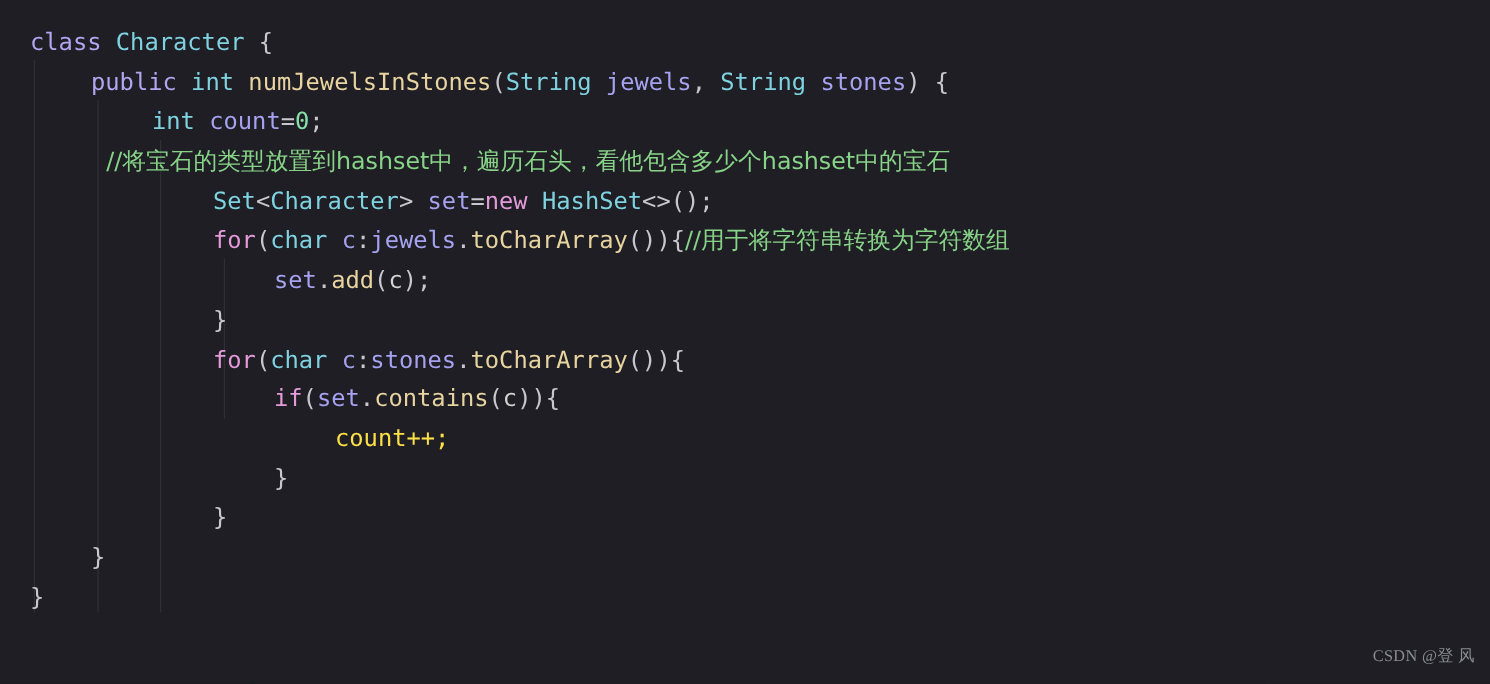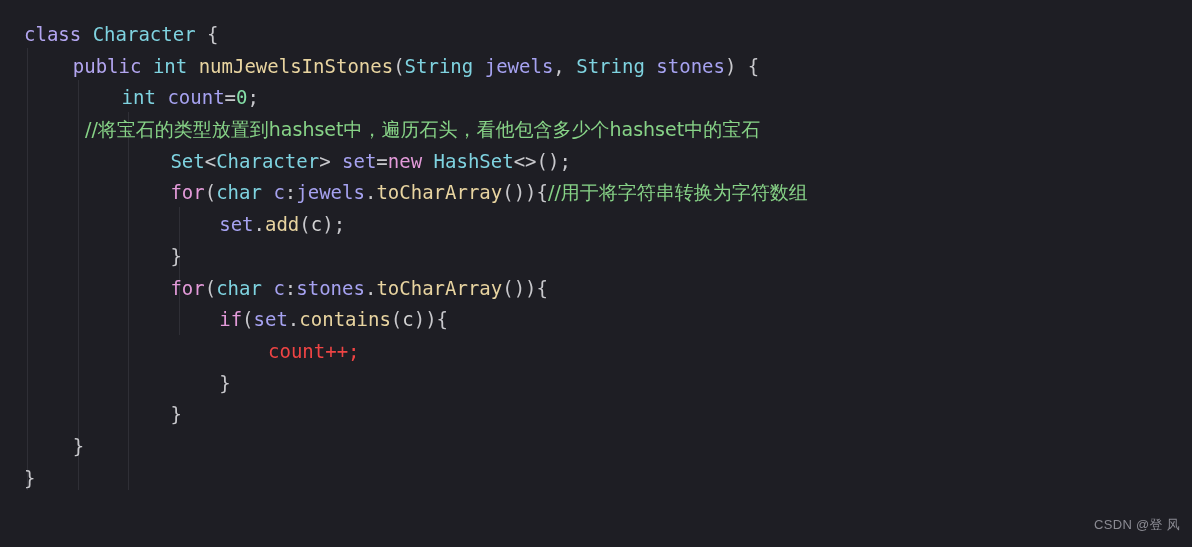--- a/index.html
+++ b/index.html
@@ -62,21 +62,21 @@
   .tok { white-space: pre; }
   .cn {
     font-family: "DejaVu Sans", "Liberation Sans", sans-serif;
     font-size: 19px;
   }
   .watermark {
     position: absolute;
     right: 12px;
     bottom: 6px;
     color: #8b8b93;
-    font-family: Liberation Sans, sans-serif;
+    font-family: Liberation Serif, serif;
     font-size: 13px;
     letter-spacing: 0.3px;
   }
 </style>
 </head>
 <body>
 
 <div id="editor">
 
   <div class="indent-guides" id="guides">
@@ -90,21 +90,21 @@
       <div class="line" style="padding-left: 24px;"><span class="tok" style="color: rgb(179, 166, 240);">class</span><span class="tok" style="color: rgb(212, 212, 212);"> </span><span class="tok" style="color: rgb(127, 211, 224);">Character</span><span class="tok" style="color: rgb(212, 212, 212);"> </span><span class="tok" style="color: rgb(200, 200, 204);">{</span></div>
       <div class="line" style="padding-left: 72.8px;"><span class="tok" style="color: rgb(179, 166, 240);">public</span><span class="tok" style="color: rgb(212, 212, 212);"> </span><span class="tok" style="color: rgb(127, 211, 224);">int</span><span class="tok" style="color: rgb(212, 212, 212);"> </span><span class="tok" style="color: rgb(232, 212, 160);">numJewelsInStones</span><span class="tok" style="color: rgb(200, 200, 204);">(</span><span class="tok" style="color: rgb(127, 211, 224);">String</span><span class="tok" style="color: rgb(212, 212, 212);"> </span><span class="tok" style="color: rgb(166, 162, 240);">jewels</span><span class="tok" style="color: rgb(200, 200, 204);">, </span><span class="tok" style="color: rgb(127, 211, 224);">String</span><span class="tok" style="color: rgb(212, 212, 212);"> </span><span class="tok" style="color: rgb(166, 162, 240);">stones</span><span class="tok" style="color: rgb(200, 200, 204);">)</span><span class="tok" style="color: rgb(212, 212, 212);"> </span><span class="tok" style="color: rgb(200, 200, 204);">{</span></div>
       <div class="line" style="padding-left: 121.6px;"><span class="tok" style="color: rgb(127, 211, 224);">int</span><span class="tok" style="color: rgb(212, 212, 212);"> </span><span class="tok" style="color: rgb(166, 162, 240);">count</span><span class="tok" style="color: rgb(200, 200, 204);">=</span><span class="tok" style="color: rgb(134, 224, 168);">0</span><span class="tok" style="color: rgb(200, 200, 204);">;</span></div>
       <div class="line" style="padding-left: 85px;"><span class="tok cn" style="color: rgb(135, 211, 135);">//将宝石的类型放置到hashset中，遍历石头，看他包含多少个hashset中的宝石</span></div>
       <div class="line" style="padding-left: 170.4px;"><span class="tok" style="color: rgb(127, 211, 224);">Set</span><span class="tok" style="color: rgb(200, 200, 204);">&lt;</span><span class="tok" style="color: rgb(127, 211, 224);">Character</span><span class="tok" style="color: rgb(200, 200, 204);">&gt;</span><span class="tok" style="color: rgb(212, 212, 212);"> </span><span class="tok" style="color: rgb(166, 162, 240);">set</span><span class="tok" style="color: rgb(200, 200, 204);">=</span><span class="tok" style="color: rgb(227, 154, 217);">new</span><span class="tok" style="color: rgb(212, 212, 212);"> </span><span class="tok" style="color: rgb(127, 211, 224);">HashSet</span><span class="tok" style="color: rgb(200, 200, 204);">&lt;&gt;();</span></div>
       <div class="line" style="padding-left: 170.4px;"><span class="tok" style="color: rgb(227, 154, 217);">for</span><span class="tok" style="color: rgb(200, 200, 204);">(</span><span class="tok" style="color: rgb(127, 211, 224);">char</span><span class="tok" style="color: rgb(212, 212, 212);"> </span><span class="tok" style="color: rgb(166, 162, 240);">c</span><span class="tok" style="color: rgb(200, 200, 204);">:</span><span class="tok" style="color: rgb(166, 162, 240);">jewels</span><span class="tok" style="color: rgb(200, 200, 204);">.</span><span class="tok" style="color: rgb(232, 212, 160);">toCharArray</span><span class="tok" style="color: rgb(200, 200, 204);">()){</span><span class="tok cn" style="color: rgb(135, 211, 135);">//用于将字符串转换为字符数组</span></div>
       <div class="line" style="padding-left: 219.2px;"><span class="tok" style="color: rgb(166, 162, 240);">set</span><span class="tok" style="color: rgb(200, 200, 204);">.</span><span class="tok" style="color: rgb(232, 212, 160);">add</span><span class="tok" style="color: rgb(200, 200, 204);">(</span><span class="tok" style="color: rgb(212, 212, 212);">c</span><span class="tok" style="color: rgb(200, 200, 204);">);</span></div>
       <div class="line" style="padding-left: 170.4px;"><span class="tok" style="color: rgb(200, 200, 204);">}</span></div>
       <div class="line" style="padding-left: 170.4px;"><span class="tok" style="color: rgb(227, 154, 217);">for</span><span class="tok" style="color: rgb(200, 200, 204);">(</span><span class="tok" style="color: rgb(127, 211, 224);">char</span><span class="tok" style="color: rgb(212, 212, 212);"> </span><span class="tok" style="color: rgb(166, 162, 240);">c</span><span class="tok" style="color: rgb(200, 200, 204);">:</span><span class="tok" style="color: rgb(166, 162, 240);">stones</span><span class="tok" style="color: rgb(200, 200, 204);">.</span><span class="tok" style="color: rgb(232, 212, 160);">toCharArray</span><span class="tok" style="color: rgb(200, 200, 204);">()){</span></div>
       <div class="line" style="padding-left: 219.2px;"><span class="tok" style="color: rgb(227, 154, 217);">if</span><span class="tok" style="color: rgb(200, 200, 204);">(</span><span class="tok" style="color: rgb(166, 162, 240);">set</span><span class="tok" style="color: rgb(200, 200, 204);">.</span><span class="tok" style="color: rgb(232, 212, 160);">contains</span><span class="tok" style="color: rgb(200, 200, 204);">(</span><span class="tok" style="color: rgb(212, 212, 212);">c</span><span class="tok" style="color: rgb(200, 200, 204);">)){</span></div>
-      <div class="line" style="padding-left: 268px;"><span class="tok" style="color: #ef4444;">count++;</span></div>
+      <div class="line" style="padding-left: 268px;"><span class="tok" style="color: #fde047;">count++;</span></div>
       <div class="line" style="padding-left: 219.2px;"><span class="tok" style="color: rgb(200, 200, 204);">}</span></div>
       <div class="line" style="padding-left: 170.4px;"><span class="tok" style="color: rgb(200, 200, 204);">}</span></div>
       <div class="line" style="padding-left: 72.8px;"><span class="tok" style="color: rgb(200, 200, 204);">}</span></div>
       <div class="line" style="padding-left: 24px;"><span class="tok" style="color: rgb(200, 200, 204);">}</span></div>
     </div>
 
   <div class="watermark">CSDN @登 风</div>
 
 </div>
 

